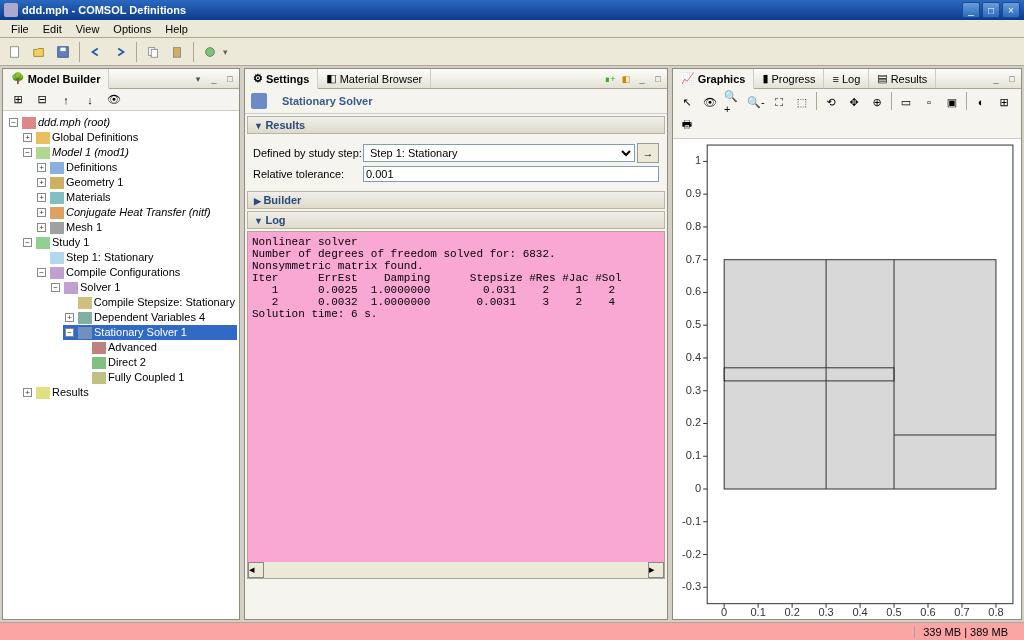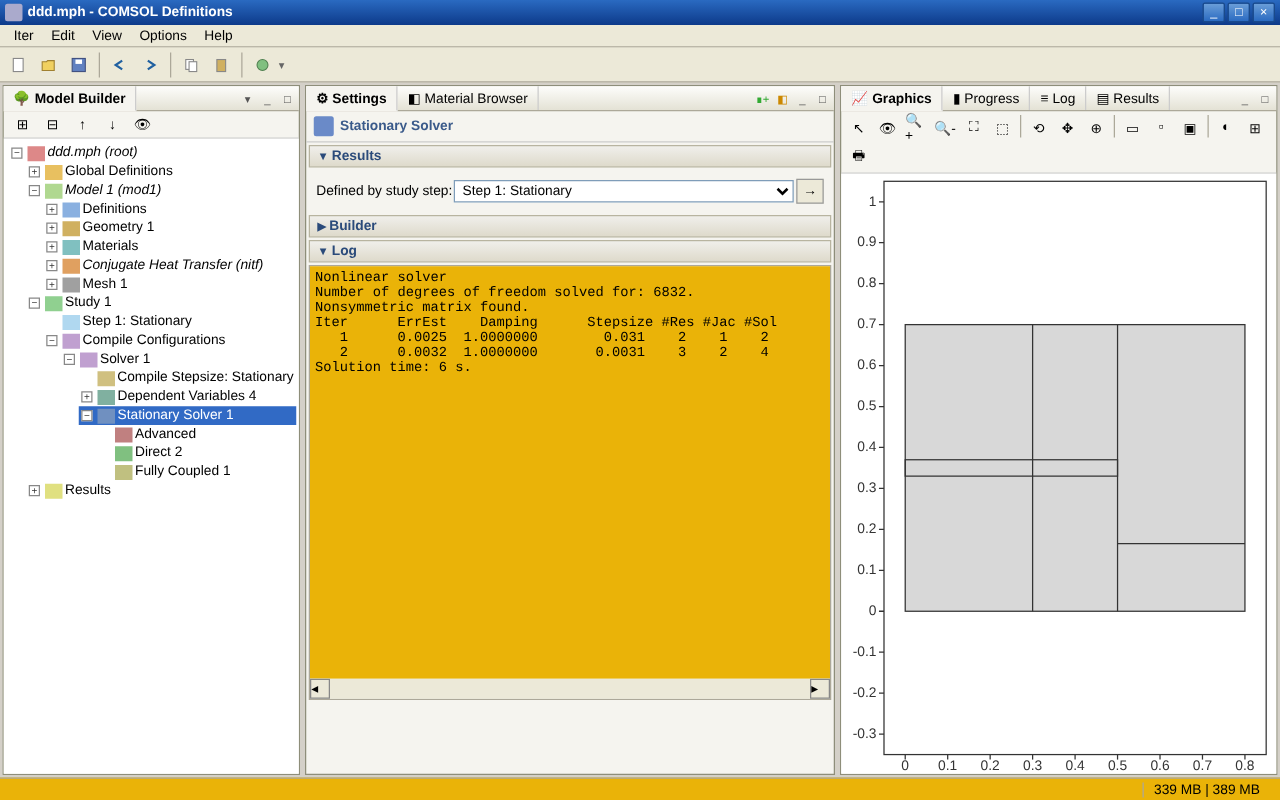--- a/index.html
+++ b/index.html
@@ -17,36 +17,36 @@
   .menubar span { padding: 1px 7px; cursor: default; }
   
   
   .toolbar { height: 28px; background: #ece9d8; display: flex; align-items: center; padding: 2px 4px; border-bottom: 1px solid #aca899; gap:2px;}
   .tbtn { width: 22px; height: 22px; border: 1px solid transparent; display:flex; align-items:center; justify-content:center; border-radius:2px;}
   .tbtn svg { width:14px; height:14px; }
   .tsep { width:1px; height:20px; background:#aca899; margin:0 3px;}
   
   
   .main { display: flex; height: calc(640px - 20px - 18px - 28px - 18px); }
-  .statusbar { height: 18px; background: #eab308; border-top: 1px solid #aca899; display:flex; justify-content:flex-end; align-items:center; padding:0 8px;}
+  .statusbar { height: 18px; background: #fca5a5; border-top: 1px solid #aca899; display:flex; justify-content:flex-end; align-items:center; padding:0 8px;}
   .statusbar .cell { border-left:1px solid #aca899; padding:0 8px;}
   
   
   .panel { background: #f5f4ef; border: 1px solid #8e8e7a; display:flex; flex-direction:column; margin:2px;}
   .panel-left { width: 238px; }
   .panel-mid { flex: 1; }
   .panel-right { width: 350px; }
   
   .panel-tabs { height: 20px; background: linear-gradient(#fdfdfb,#e4e2d5); display:flex; align-items:stretch; border-bottom:1px solid #aca899;}
   .ptab { padding: 2px 8px; display:flex; align-items:center; gap:3px; border-right:1px solid #ccc; cursor:pointer;}
   .ptab.active { background: #f5f4ef; border-bottom:1px solid #f5f4ef; font-weight:bold; margin-bottom:-1px;}
   .ptab-icons { margin-left:auto; display:flex; gap:2px; padding:0 2px; align-items:center;}
   .ptab-icons span { width:14px; height:14px; display:inline-flex; align-items:center;justify-content:center; font-size:9px; color:#555; cursor:pointer;}
   
-  .panel-header { padding: 4px 6px; font-size: 13px; font-weight: bold; color: #3a5a8a; border-bottom:1px solid #ccc; display:flex; align-items:center; gap:5px;}
+  .panel-header { padding: 4px 6px; font-size: 13px; font-weight: bold; color: #3a5a8a; border-bottom:1px solid #ccc; display:flex; align-items:center; gap:15px;}
   .panel-header .hicon { width:16px; height:16px; background:#6a8ac8; border-radius:2px;}
   
   .panel-mini-toolbar { height:22px; border-bottom:1px solid #ccc; display:flex; align-items:center; padding:0 4px; gap:2px;}
   
   
   .tree { flex:1; overflow:auto; padding: 4px 2px; background:white;}
   .tree ul { list-style:none; padding-left: 14px;}
   .tree > ul { padding-left: 2px;}
   .tree li { white-space:nowrap; line-height: 15px; position:relative;}
   .tree .row { display:flex; align-items:center; gap:2px; padding:0 2px; cursor:default;}
@@ -79,21 +79,21 @@
   .section-head { background: linear-gradient(#f0efeb,#dedacb); border:1px solid #b8b4a0; padding:2px 6px; margin:2px; color:#2a4a7a; font-weight:bold; cursor:pointer;}
   .section-head::before { content:"▼ "; font-size:9px;}
   .section-head.collapsed::before { content:"▶ "; font-size:9px;}
   .section-body { padding: 4px 8px;}
   .form-row { display:flex; align-items:center; margin:3px 0;}
   .form-row label { width:110px;}
   .form-row select, .form-row input { flex:1; border:1px solid #7f9db9; padding:1px 2px; font-size:11px; background:white;}
   .form-row .sidebtn { width:22px; height:20px; margin-left:2px; border:1px solid #999; background:#ece9d8;}
   
   .log-area { margin:2px; border:1px solid #aca899;}
-  .log-text { font-family: "Courier New", monospace; font-size:11px; white-space:pre; padding:4px; background:#eab308; height:330px; overflow:auto;}
+  .log-text { font-family: "Courier New", monospace; font-size:11px; white-space:pre; padding:4px; background:#f9a8d4; height:330px; overflow:auto;}
   .log-scroll { height:16px; background:#ece9d8; display:flex;}
   .log-scroll .sbtn{ width:16px; height:16px; border:1px solid #888; background:#ece9d8;}
   
   
   .graphics-toolbar { padding:3px 4px; display:flex; gap:3px; flex-wrap:wrap; border-bottom:1px solid #ccc;}
   .graphics-toolbar .gbtn { width:20px; height:20px; border:1px solid transparent; display:flex;align-items:center;justify-content:center; border-radius:2px;}
   .graphics-toolbar .gsep{ width:1px; height:18px; background:#aca899; margin:0 1px;}
   .graphics-area { flex:1; background:white; position:relative; overflow:hidden;}
   
   .plot { position:absolute; inset:0;}
@@ -106,21 +106,21 @@
   <div class="icon"></div>
   <div class="title">ddd.mph - COMSOL Definitions</div>
   <div class="winbtns">
     <div class="winbtn">_</div>
     <div class="winbtn">□</div>
     <div class="winbtn">×</div>
   </div>
 </div>
 
 <div class="menubar">
-  <span>Iter</span>
+  <span>File</span>
   <span>Edit</span>
   <span>View</span>
   <span>Options</span>
   <span>Help</span>
 </div>
 
 <div class="toolbar">
   <div class="tbtn">
       <svg viewBox="0 0 16 16">
         <rect x="3" y="2" width="9" height="12" fill="white" stroke="#888"></rect>
@@ -363,20 +363,24 @@
       <span>Stationary Solver</span>
     </div>
     <div class="settings-content">
       <div class="section-head">Results</div>
       <div class="section-body">
         <div class="form-row">
           <label>Defined by study step:</label>
           <select><option>Step 1: Stationary</option></select>
           <button class="sidebtn">→</button>
         </div>
+        <div class="form-row">
+          <label>Relative tolerance:</label>
+          <input type="text" value="0.001" style="">
+        </div>
       </div>
       <div class="section-head collapsed">Builder</div>
       <div class="section-head">Log</div>
       <div class="log-area">
         <div class="log-text">Nonlinear solver
 Number of degrees of freedom solved for: 6832.
 Nonsymmetric matrix found.
 Iter      ErrEst    Damping      Stepsize #Res #Jac #Sol
    1      0.0025  1.0000000        0.031    2    1    2
    2      0.0032  1.0000000       0.0031    3    2    4

